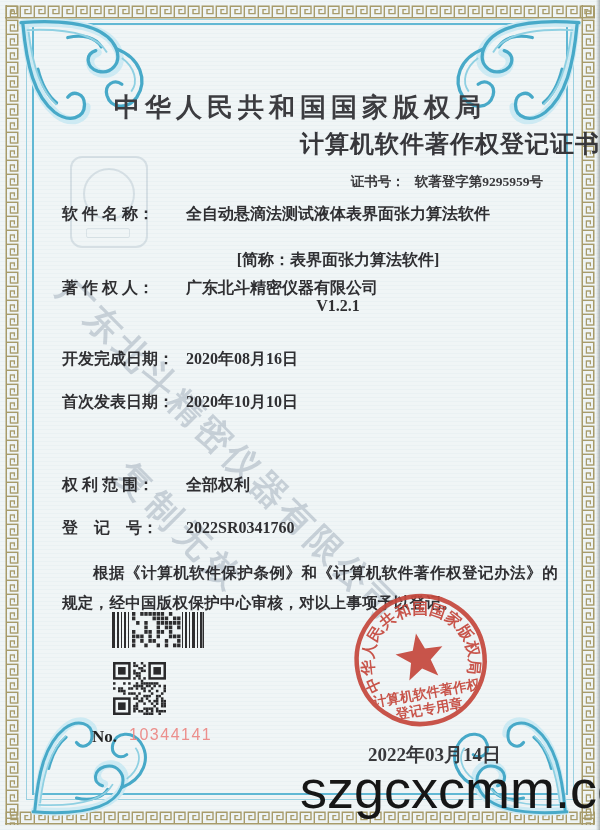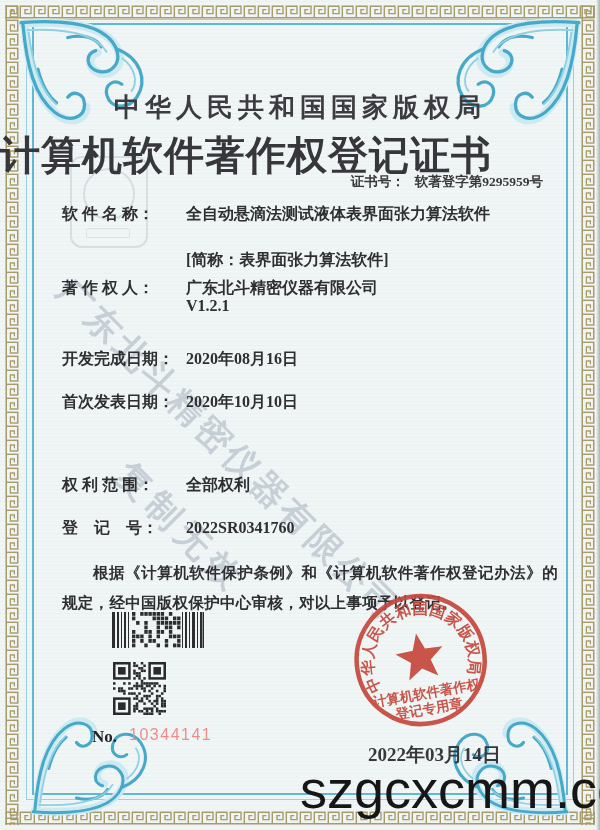--- a/index.html
+++ b/index.html
@@ -24,28 +24,28 @@
   .scan-edge{position:absolute;right:0;top:0;width:4px;height:100%;
     background:linear-gradient(to left, rgba(70,80,80,.40), rgba(70,80,80,0));}
   
   .emblem{position:absolute;left:70px;top:156px;width:74px;height:88px;border:2px solid rgba(140,162,176,.26);
     border-radius:12px;}
   .emblem .c{position:absolute;left:11px;top:10px;width:48px;height:48px;border:2px solid rgba(140,162,176,.26);border-radius:50%;}
   .emblem .b{position:absolute;left:14px;bottom:8px;width:42px;height:8px;border:1.5px solid rgba(140,162,176,.22);border-radius:2px;}
   
   .authority{position:absolute;top:90px;left:0;width:100%;text-align:center;
     font-size:26px;font-weight:700;letter-spacing:5px;color:#3c3c40;}
-  .cert-title{position:absolute;top:128px;left:0;width:100%;text-align:left;
-    font-size:40px;font-weight:700;letter-spacing:1px;color:#37373b;}
+  .cert-title{position:absolute;top:128px;left:0;width:100%;text-align:right;
+    font-size:24px;font-weight:700;letter-spacing:1px;color:#37373b;}
   .certno-line{position:absolute;top:173px;right:57px;font-size:13.5px;font-weight:700;color:#3a3a3d;}
   .certno-line .lbl{margin-right:10px;}
   
   .row{position:absolute;left:62px;display:flex;font-size:16px;font-weight:700;color:#2f2f32;line-height:23px;}
   .row .lab{width:124px;flex:0 0 124px;}
-  .row .val{white-space:pre-line;}
+  .row .val{white-space:pre-line;text-align:center;}
   .r-name{top:202px;}
   .r-owner{top:276px;}
   .r-dev{top:347px;}
   .r-pub{top:390px;}
   .r-acq{top:431px;}
   .r-scope{top:473px;}
   .r-reg{top:516px;}
   .statement{position:absolute;left:62px;top:542px;width:496px;font-size:15.5px;font-weight:700;
     color:#2f2f32;line-height:30px;text-indent:2em;letter-spacing:.3px;text-align:justify;}
   

